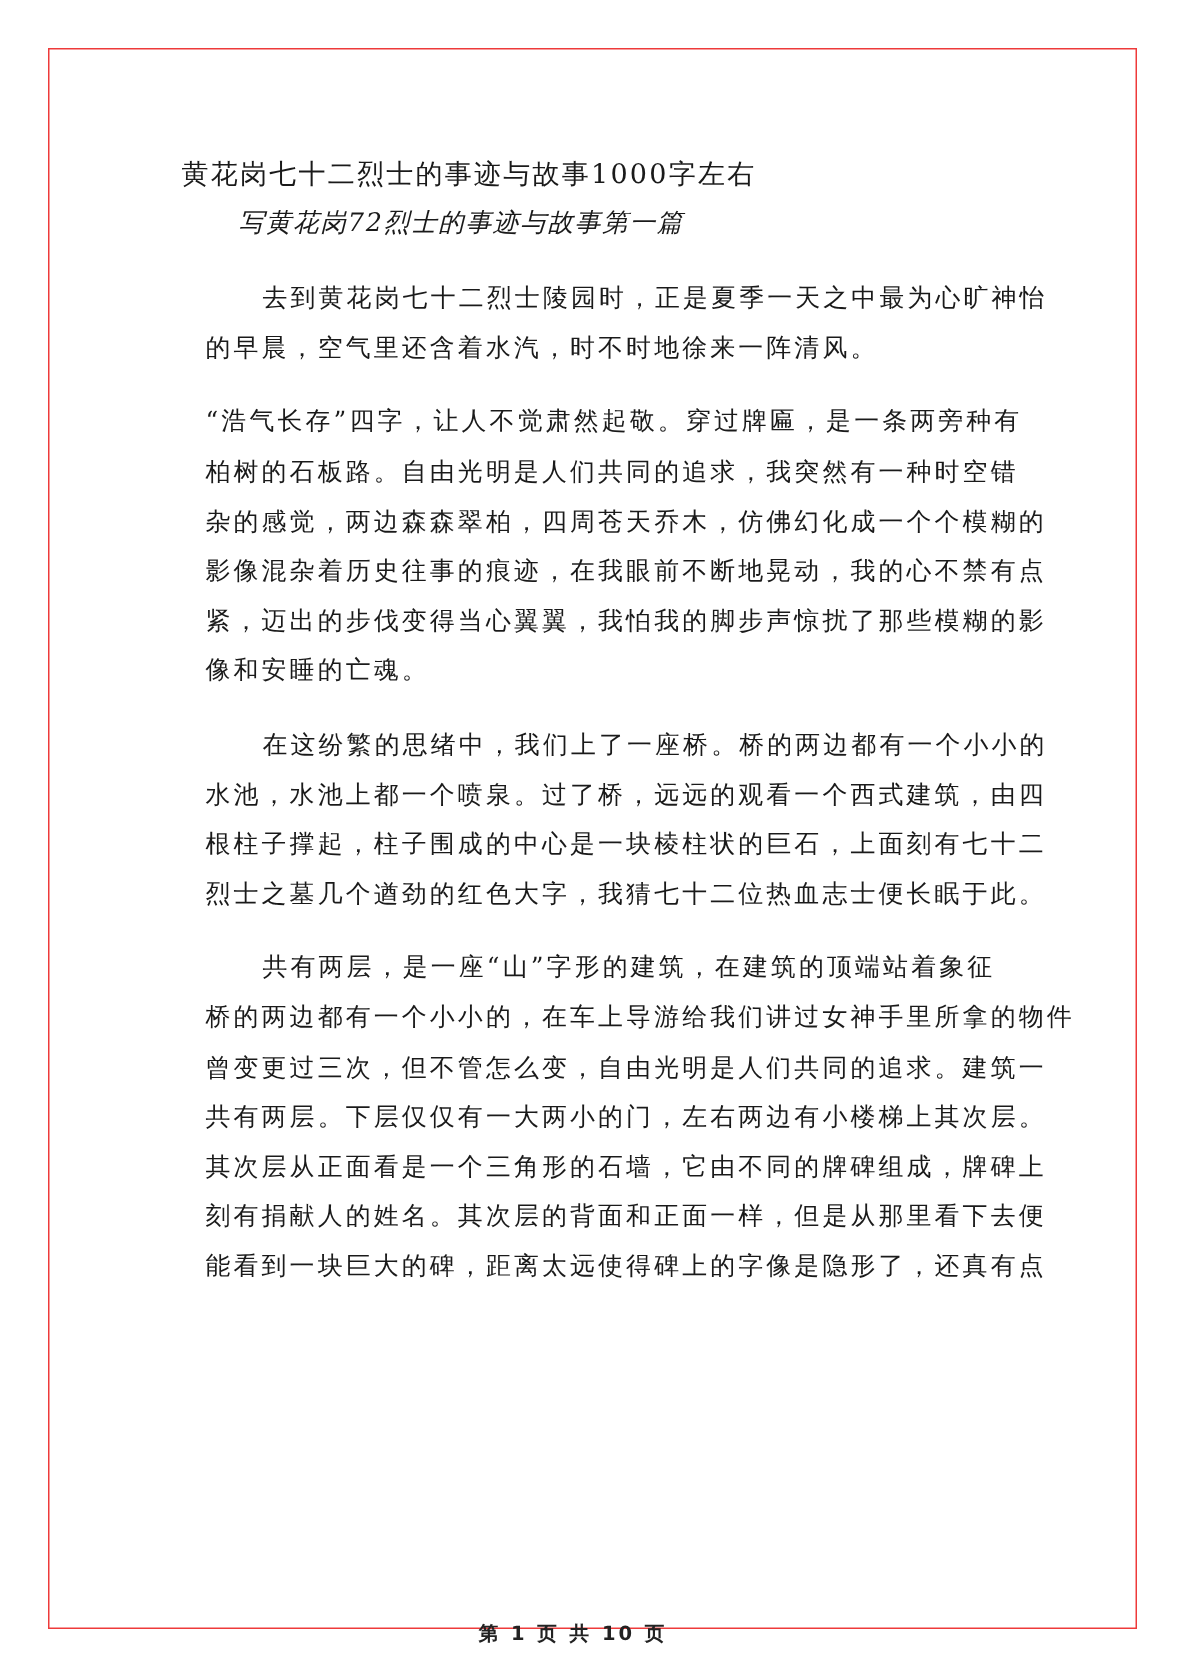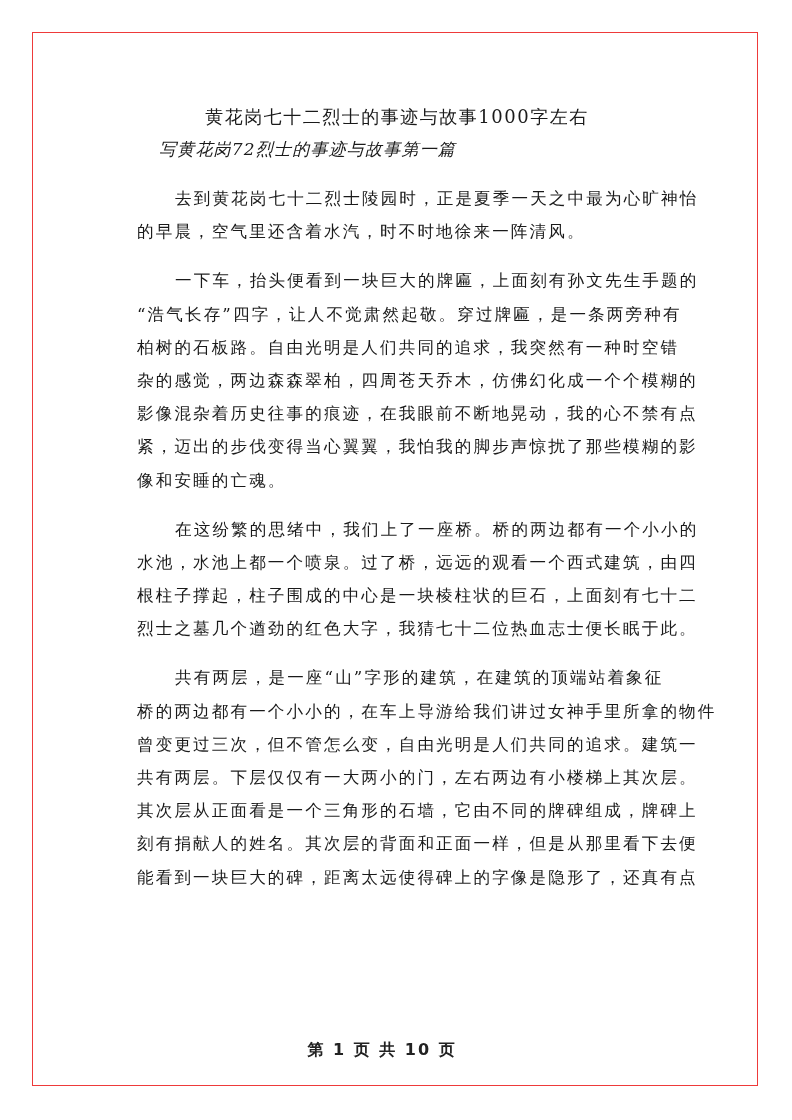--- a/index.html
+++ b/index.html
@@ -24,21 +24,21 @@
       border: 1.5px solid #ee3a3a;
       box-sizing: border-box;
     }
     .content {
       position: absolute;
       left: 121px;
       top: 100px;
       width: 552px;
     }
     .doc-title {
-      text-align: center;
+      text-align: left;
       font-size: 18px;
       line-height: 33px;
       height: 33px;
       letter-spacing: 1.5px;
       margin: 0 0 0 0;
       white-space: nowrap;
       font-weight: normal;
     }
     .section-title {
       font-size: 17px;
@@ -63,23 +63,23 @@
     .line {
       display: block;
       white-space: nowrap;
       height: 33.2px;
       overflow: visible;
     }
     .footer {
       position: absolute;
       left: 0;
       width: 764px;
-      top: 1040px;
+      top: 1080px;
       text-align: center;
-      font-size: 16px;
+      font-size: 13px;
       letter-spacing: 2px;
       color: #222;
       font-family: "DejaVu Sans", "Liberation Sans", sans-serif;
       font-weight: bold;
     }
   </style>
 </head>
 <body>
 
 <div class="page-border"></div>
@@ -87,21 +87,20 @@
 <div class="content">
   <h1 class="doc-title">黄花岗七十二烈士的事迹与故事1000字左右</h1>
   <h2 class="section-title">写黄花岗72烈士的事迹与故事第一篇</h2>
 
   <div class="para">
     <span class="line">去到黄花岗七十二烈士陵园时，正是夏季一天之中最为心旷神怡</span>
     <span class="line" style="text-indent:0">的早晨，空气里还含着水汽，时不时地徐来一阵清风。</span>
   </div>
 
   <div class="para">
-    <span class="line">一下车，抬头便看到一块巨大的牌匾，上面刻有孙文先生手题的</span>
     <span class="line" style="text-indent:0">“浩气长存”四字，让人不觉肃然起敬。穿过牌匾，是一条两旁种有</span>
     <span class="line" style="text-indent:0">柏树的石板路。自由光明是人们共同的追求，我突然有一种时空错</span>
     <span class="line" style="text-indent:0">杂的感觉，两边森森翠柏，四周苍天乔木，仿佛幻化成一个个模糊的</span>
     <span class="line" style="text-indent:0">影像混杂着历史往事的痕迹，在我眼前不断地晃动，我的心不禁有点</span>
     <span class="line" style="text-indent:0">紧，迈出的步伐变得当心翼翼，我怕我的脚步声惊扰了那些模糊的影</span>
     <span class="line" style="text-indent:0">像和安睡的亡魂。</span>
   </div>
 
   <div class="para">
     <span class="line">在这纷繁的思绪中，我们上了一座桥。桥的两边都有一个小小的</span>

